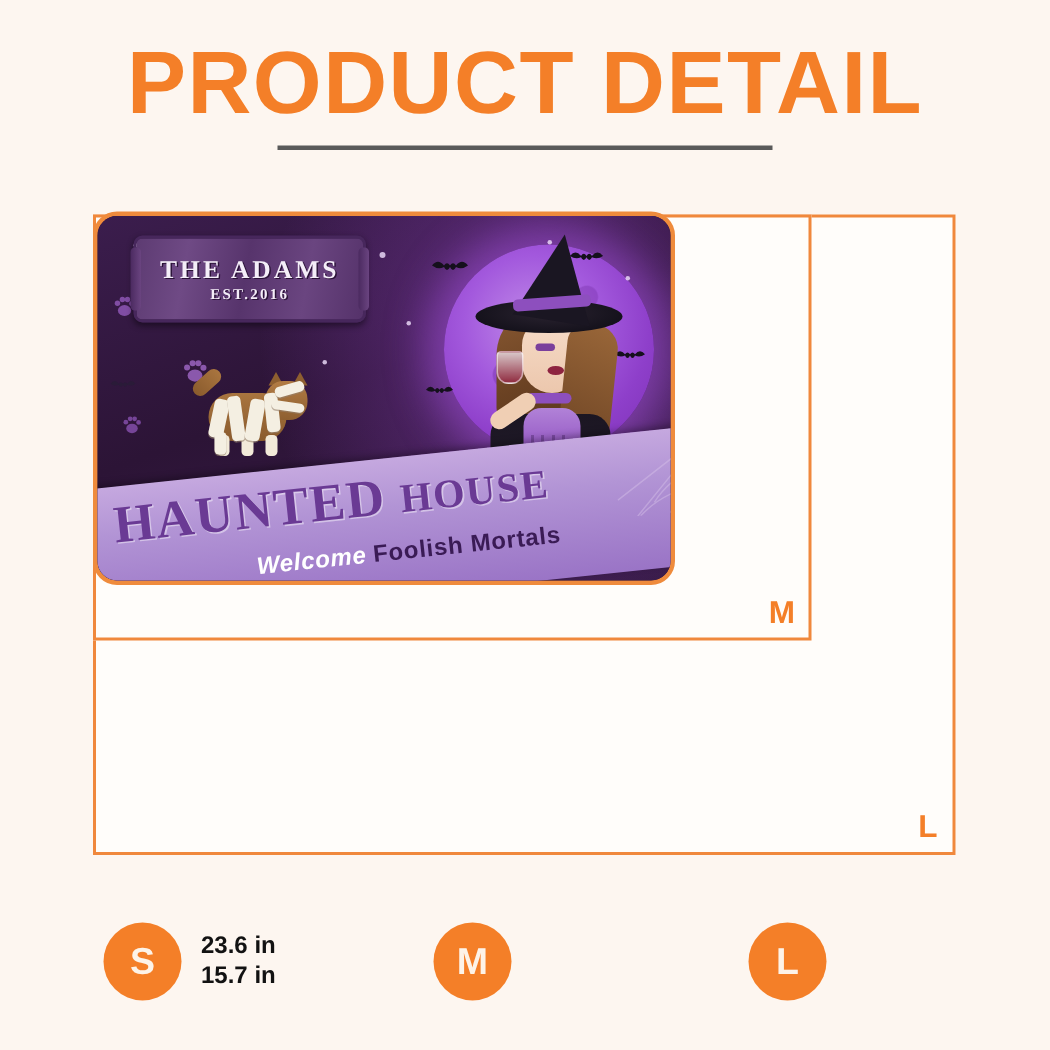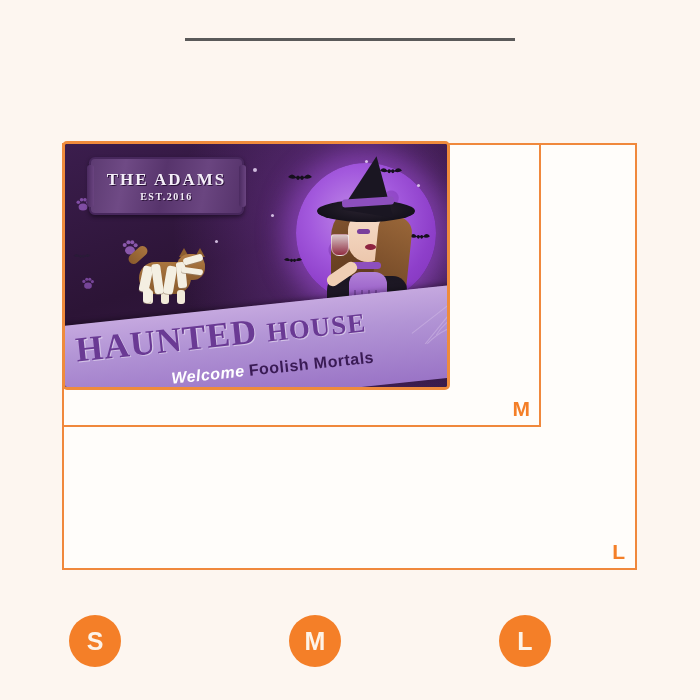--- a/index.html
+++ b/index.html
@@ -42,21 +42,21 @@
     font-family:"Liberation Sans", sans-serif;
   }
   #label-m{right:9px;bottom:4px;}
   #label-l{right:10px;bottom:4px;}
 
   
   .sign{
     position:absolute;left:62px;top:141px;
     width:388px;height:249px;
     border:3px solid #ef8b3c;
-    border-radius:5px;
+    border-radius:16px;
     box-sizing:border-box;
     overflow:hidden;
     background:#2e1538;
   }
   .sky{
     position:absolute;inset:0;
     background:
       radial-gradient(circle at 76% 34%, rgba(150,70,200,.55) 0%, rgba(70,30,95,0) 55%),
       linear-gradient(160deg,#3b1d4d 0%,#2c1436 45%,#3a1c4b 100%);
   }
@@ -227,20 +227,21 @@
     margin-left:13px;
     font-size:16px;font-weight:bold;color:#121212;line-height:1.26;
     font-family:"Liberation Sans", sans-serif;
     white-space:nowrap;
   }
 </style>
 </head>
 <body>
 
 <div class="header">
+  <div class="title">PRODUCT DETAIL</div>
   <div class="rule"></div>
 </div>
 
 <div class="box" id="box-l">
   <div class="box-label" id="label-l">L</div>
 </div>
 
 <div class="box" id="box-m">
   <div class="box-label" id="label-m">M</div>
 </div>
@@ -379,20 +380,24 @@
     <div class="banner-sub">
       <span class="welcome">Welcome</span>
       <span class="mortals">Foolish Mortals</span>
     </div>
   </div>
 </div>
 
 <div class="legend">
   <div class="legend-item" style="left:69px;top:3px;">
     <div class="legend-circle">S</div>
+    <div class="legend-dims">
+      <div>23.6 in</div>
+      <div>15.7 in</div>
+    </div>
   </div>
   <div class="legend-item" style="left:289px;top:3px;">
     <div class="legend-circle">M</div>
   </div>
   <div class="legend-item" style="left:499px;top:3px;">
     <div class="legend-circle">L</div>
   </div>
 </div>
 
 </body></html>

